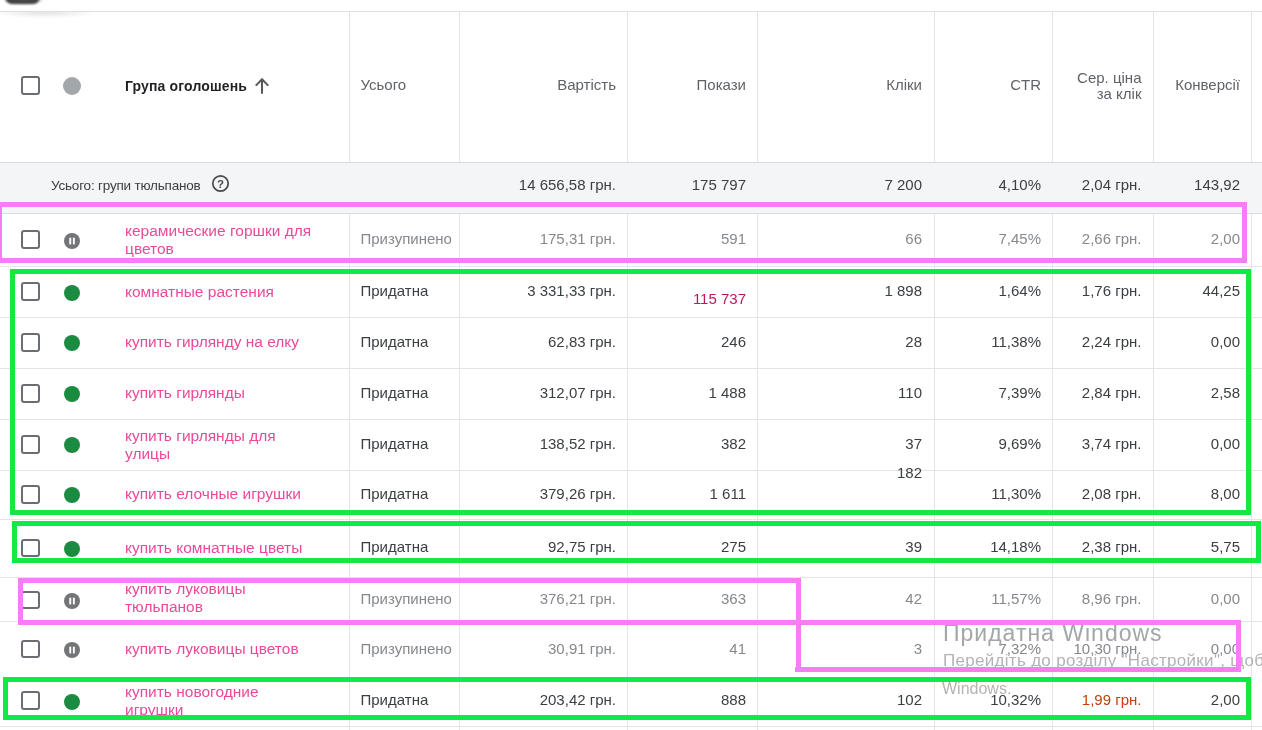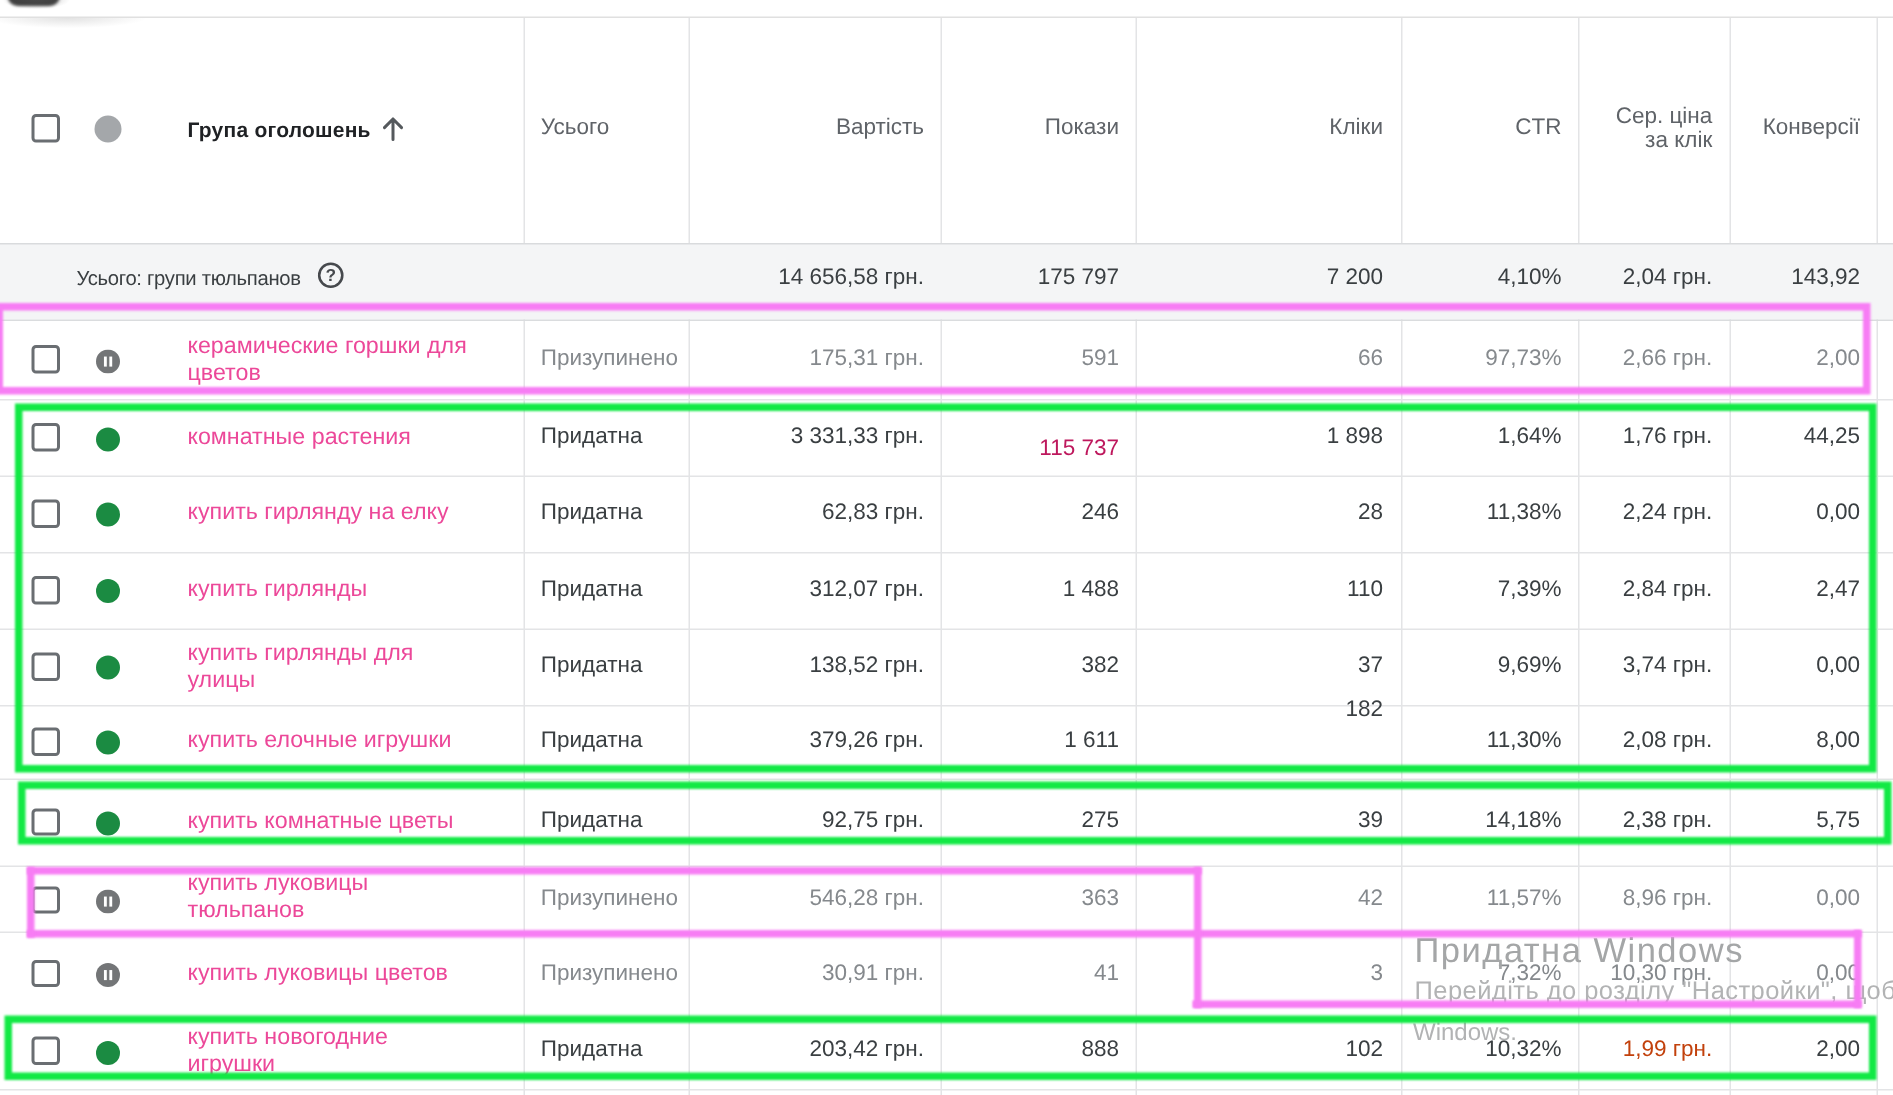--- a/index.html
+++ b/index.html
@@ -63,21 +63,21 @@
 <svg class="a" style="left:64px;top:232.5px" width="16" height="16" viewBox="0 0 16 16">
     <circle cx="8" cy="8" r="8" fill="#737577"></circle>
     <rect x="5.3" y="4.7" width="1.9" height="6.7" fill="#fff"></rect>
     <rect x="8.9" y="4.7" width="1.9" height="6.7" fill="#fff"></rect>
   </svg>
 <div class="nm" style="left:125px;top:221.9px;line-height:18.5px">керамические горшки для<br>цветов</div>
 <div class="st" style="left:360.5px;top:229.0px;color:#85898d">Призупинено</div>
 <div class="val" style="left:459px;top:229.0px;width:157px;color:#85898d">175,31 грн.</div>
 <div class="val" style="left:628px;top:229.0px;width:118px;color:#85898d">591</div>
 <div class="val" style="left:758px;top:229.0px;width:164px;color:#85898d">66</div>
-<div class="val" style="left:934px;top:229.0px;width:107px;color:#85898d">97,73%</div>
+<div class="val" style="left:934px;top:229.0px;width:107px;color:#85898d">7,45%</div>
 <div class="val" style="left:1053px;top:229.0px;width:88.5px;color:#85898d">2,66 грн.</div>
 <div class="val" style="left:1153px;top:229.0px;width:87px;color:#85898d">2,00</div>
 <div class="cb" style="left:21px;top:282.2px"></div>
 <div class="a" style="left:64px;top:284.5px;width:16px;height:16px;border-radius:50%;background:#1b8b42"></div>
 <div class="nm" style="left:125px;top:281.5px;line-height:19px">комнатные растения</div>
 <div class="st" style="left:360.5px;top:281.0px;color:#3a3f42">Придатна</div>
 <div class="val" style="left:459px;top:281.0px;width:157px;color:#3a3f42">3 331,33 грн.</div>
 <div class="val" style="left:628px;top:289px;width:118px;color:#be185d">115 737</div>
 <div class="val" style="left:758px;top:281.0px;width:164px;color:#3a3f42">1 898</div>
 <div class="val" style="left:934px;top:281.0px;width:107px;color:#3a3f42">1,64%</div>
@@ -95,21 +95,21 @@
 <div class="val" style="left:1153px;top:331.8px;width:87px;color:#3a3f42">0,00</div>
 <div class="cb" style="left:21px;top:384.0px"></div>
 <div class="a" style="left:64px;top:386.2px;width:16px;height:16px;border-radius:50%;background:#1b8b42"></div>
 <div class="nm" style="left:125px;top:383.2px;line-height:19px">купить гирлянды</div>
 <div class="st" style="left:360.5px;top:382.8px;color:#3a3f42">Придатна</div>
 <div class="val" style="left:459px;top:382.8px;width:157px;color:#3a3f42">312,07 грн.</div>
 <div class="val" style="left:628px;top:382.8px;width:118px;color:#3a3f42">1 488</div>
 <div class="val" style="left:758px;top:382.8px;width:164px;color:#3a3f42">110</div>
 <div class="val" style="left:934px;top:382.8px;width:107px;color:#3a3f42">7,39%</div>
 <div class="val" style="left:1053px;top:382.8px;width:88.5px;color:#3a3f42">2,84 грн.</div>
-<div class="val" style="left:1153px;top:382.8px;width:87px;color:#3a3f42">2,47</div>
+<div class="val" style="left:1153px;top:382.8px;width:87px;color:#3a3f42">2,58</div>
 <div class="cb" style="left:21px;top:435.1px"></div>
 <div class="a" style="left:64px;top:437.4px;width:16px;height:16px;border-radius:50%;background:#1b8b42"></div>
 <div class="nm" style="left:125px;top:426.8px;line-height:18.5px">купить гирлянды для<br>улицы</div>
 <div class="st" style="left:360.5px;top:433.9px;color:#3a3f42">Придатна</div>
 <div class="val" style="left:459px;top:433.9px;width:157px;color:#3a3f42">138,52 грн.</div>
 <div class="val" style="left:628px;top:433.9px;width:118px;color:#3a3f42">382</div>
 <div class="val" style="left:758px;top:433.9px;width:164px;color:#3a3f42">37</div>
 <div class="val" style="left:934px;top:433.9px;width:107px;color:#3a3f42">9,69%</div>
 <div class="val" style="left:1053px;top:433.9px;width:88.5px;color:#3a3f42">3,74 грн.</div>
 <div class="val" style="left:1153px;top:433.9px;width:87px;color:#3a3f42">0,00</div>
@@ -134,21 +134,21 @@
 <div class="val" style="left:1053px;top:537.3px;width:88.5px;color:#3a3f42">2,38 грн.</div>
 <div class="val" style="left:1153px;top:537.3px;width:87px;color:#3a3f42">5,75</div>
 <div class="cb" style="left:21px;top:590.5px"></div>
 <svg class="a" style="left:64px;top:592.8px" width="16" height="16" viewBox="0 0 16 16">
     <circle cx="8" cy="8" r="8" fill="#737577"></circle>
     <rect x="5.3" y="4.7" width="1.9" height="6.7" fill="#fff"></rect>
     <rect x="8.9" y="4.7" width="1.9" height="6.7" fill="#fff"></rect>
   </svg>
 <div class="nm" style="left:125px;top:579.7px;line-height:18.5px">купить луковицы<br>тюльпанов</div>
 <div class="st" style="left:360.5px;top:589.3px;color:#85898d">Призупинено</div>
-<div class="val" style="left:459px;top:589.3px;width:157px;color:#85898d">546,28 грн.</div>
+<div class="val" style="left:459px;top:589.3px;width:157px;color:#85898d">376,21 грн.</div>
 <div class="val" style="left:628px;top:589.3px;width:118px;color:#85898d">363</div>
 <div class="val" style="left:758px;top:589.3px;width:164px;color:#85898d">42</div>
 <div class="val" style="left:934px;top:589.3px;width:107px;color:#85898d">11,57%</div>
 <div class="val" style="left:1053px;top:589.3px;width:88.5px;color:#85898d">8,96 грн.</div>
 <div class="val" style="left:1153px;top:589.3px;width:87px;color:#85898d">0,00</div>
 <div class="cb" style="left:21px;top:639.8px"></div>
 <svg class="a" style="left:64px;top:642.0px" width="16" height="16" viewBox="0 0 16 16">
     <circle cx="8" cy="8" r="8" fill="#737577"></circle>
     <rect x="5.3" y="4.7" width="1.9" height="6.7" fill="#fff"></rect>
     <rect x="8.9" y="4.7" width="1.9" height="6.7" fill="#fff"></rect>

